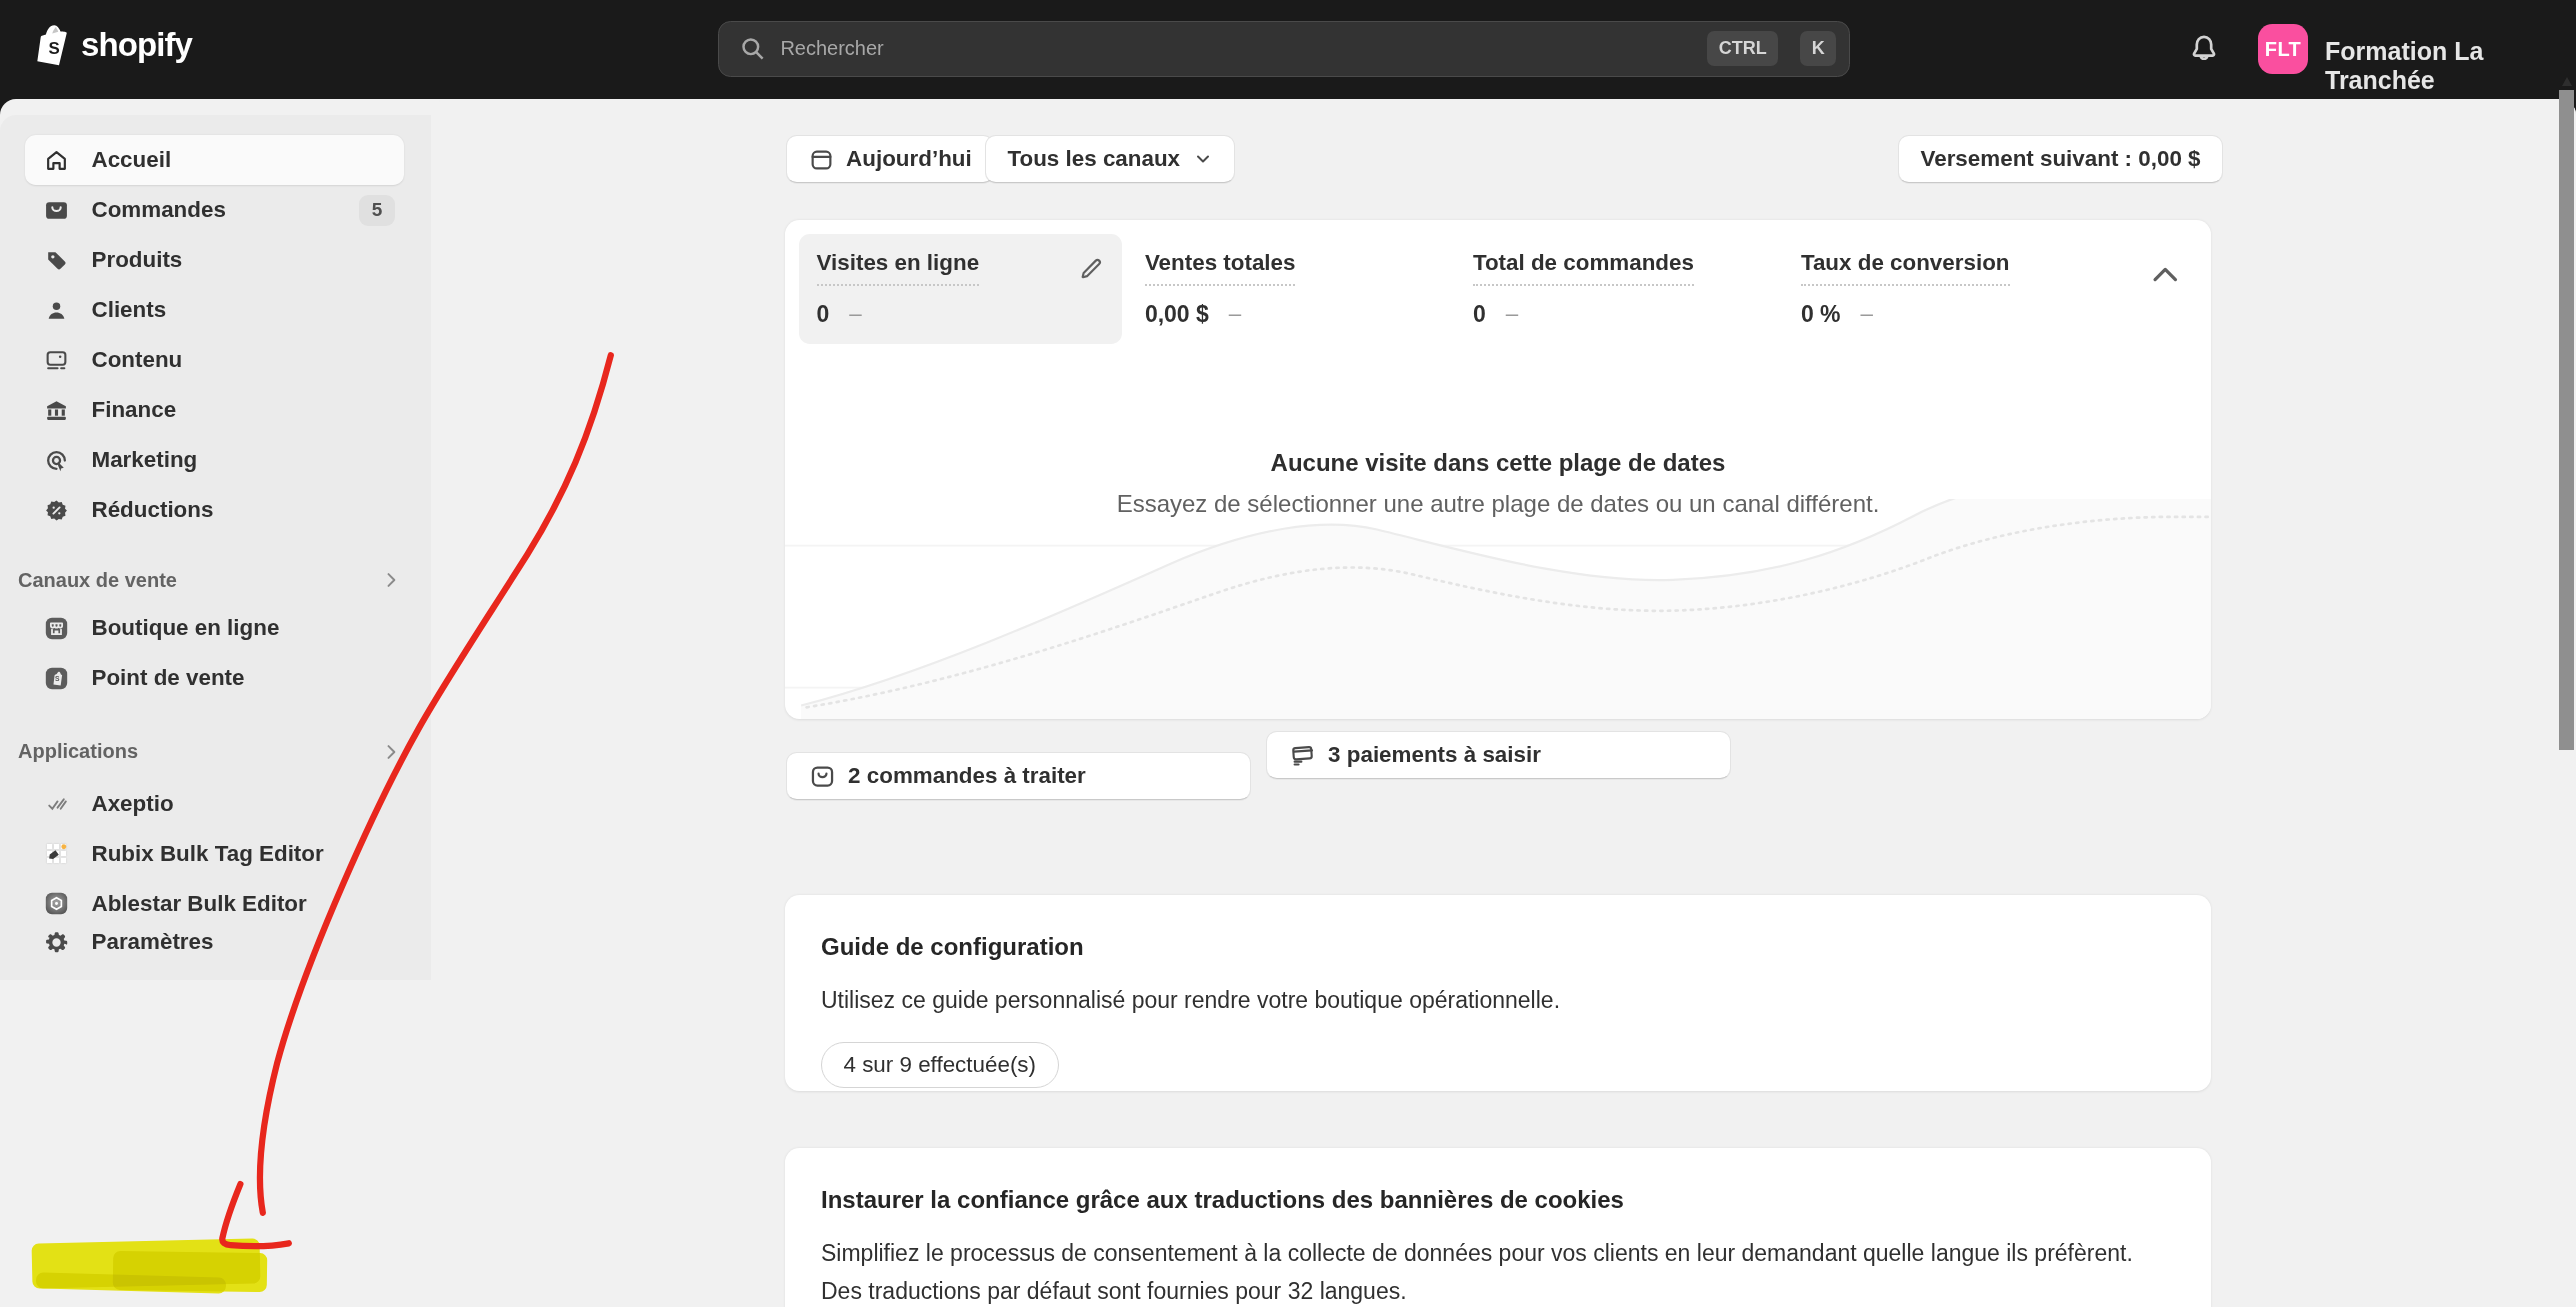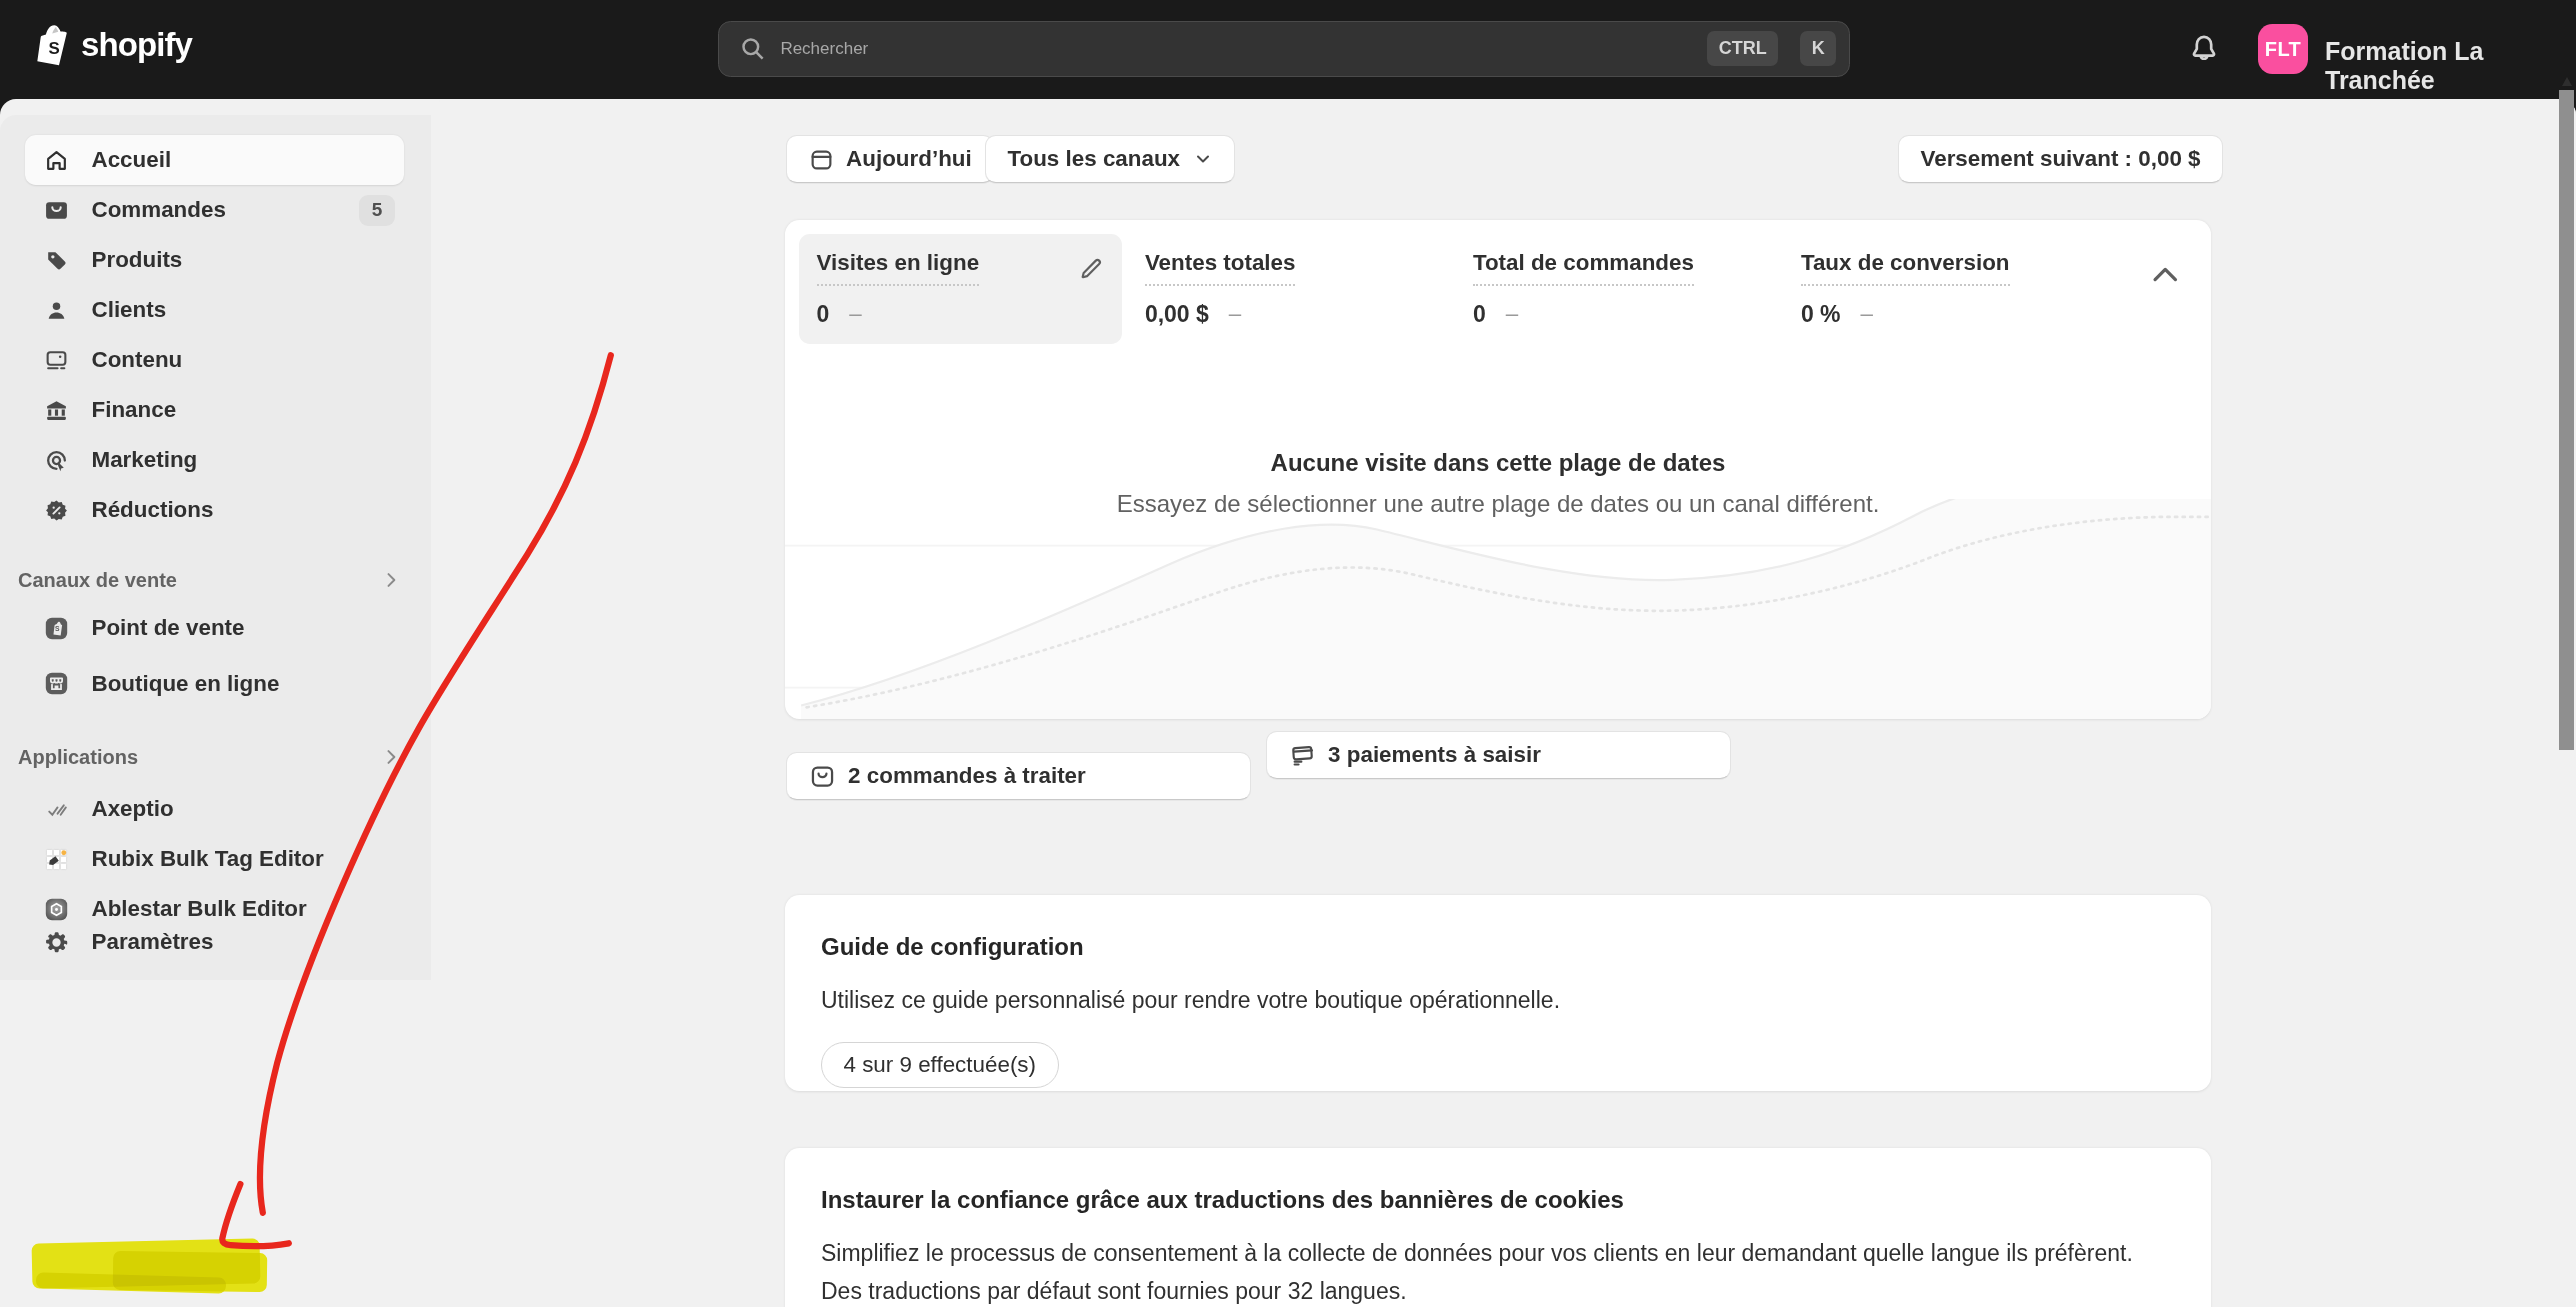--- a/index.html
+++ b/index.html
@@ -12,21 +12,21 @@
   }
   
   .topbar{position:absolute;left:0;top:0;width:2576px;height:99px;background:#1a1a1a;}
   .logo{position:absolute;left:34px;top:23px;display:flex;align-items:center;gap:9px;}
   .logo-word{color:#fff;font-size:33px;font-weight:700;letter-spacing:-0.9px;text-align:right;}
   .searchbox{
     position:absolute;left:718px;top:20.6px;width:1132px;height:56px;
     background:#333;border:0.9px solid #4a4a4a;border-radius:12.6px;
     display:flex;align-items:center;padding:0 12.6px 0 20px;box-sizing:border-box;gap:14.4px;
   }
-  .search-ph{color:#a8a8a8;font-size:17px;flex:1;}
+  .search-ph{color:#a8a8a8;font-size:20px;flex:1;}
   .kbd{background:#474747;color:#d6d6d6;font-size:18px;font-weight:600;border-radius:7.2px;
        padding:7.2px 11.7px;margin-left:7.2px;}
   .bell{position:absolute;left:2186px;top:30.5px;}
   .avatar{
     position:absolute;left:2258px;top:24px;width:50px;height:50px;border-radius:14.4px;
     background:#fa4f9f;color:#fff;font-size:20px;font-weight:700;
     display:flex;align-items:center;justify-content:center;letter-spacing:0.4px;
   }
   .storename{position:absolute;left:2325px;top:37px;color:#e6e6e6;font-size:25px;font-weight:700;}
 
@@ -243,40 +243,40 @@
 
       <div class="sec-head">
         <span>Canaux de vente</span>
         <span class="chev">
           <svg width="20" height="20" viewBox="0 0 24 24" fill="none" stroke="#8a8a8a" stroke-width="2.4" stroke-linecap="round" stroke-linejoin="round">
               <path d="M9 5l7 7-7 7"></path>
             </svg>
         </span>
       </div>
 
+      <div class="nav-row" style="margin-top:5.4px;">
+        <span class="nav-ic">
+          <svg width="27" height="27" viewBox="0 0 24 24">
+            <rect x="2.5" y="2.5" width="19" height="19" rx="5.5" fill="#5c5c5c"></rect>
+            <path d="M7 7.5h10M7 7.5v2a1.6 1.6 0 0 0 3.3 0v-2m0 0v2a1.7 1.7 0 0 0 3.4 0v-2m0 0v2a1.6 1.6 0 0 0 3.3 0v-2M8 13v4h8v-4" fill="none" stroke="#ebebeb" stroke-width="1.6" stroke-linecap="round"></path>
+            <rect x="10.3" y="13.8" width="3.4" height="3.2" fill="#ebebeb"></rect>
+          </svg>
+        </span>
+        <span>Boutique en ligne</span>
+      </div>
+
       <div class="nav-row">
         <span class="nav-ic">
           <svg width="27" height="27" viewBox="0 0 24 24" style="font-size:25px">
             <rect x="2.5" y="2.5" width="19" height="19" rx="5.5" fill="#5c5c5c"></rect>
             <path d="M14.8 6.2c-.3-.3-.8-.3-1.3 0-.6.4-1 1.1-1.3 1.9l-1.5.5c-.3.1-.3.2-.4.5l-1 8.3 6.4.9 1.3-9.4c-.3-.2-.7-.2-1-.2-.2-.8-.7-2-1.2-2.5z" fill="#ebebeb"></path>
             <text x="10.6" y="14.6" font-size="6" font-weight="bold" fill="#5c5c5c" font-family="Liberation Sans,sans-serif">S</text>
           </svg>
         </span>
         <span>Point de vente</span>
-      </div>
-
-      <div class="nav-row" style="margin-top:5.4px;">
-        <span class="nav-ic">
-          <svg width="27" height="27" viewBox="0 0 24 24">
-            <rect x="2.5" y="2.5" width="19" height="19" rx="5.5" fill="#5c5c5c"></rect>
-            <path d="M7 7.5h10M7 7.5v2a1.6 1.6 0 0 0 3.3 0v-2m0 0v2a1.7 1.7 0 0 0 3.4 0v-2m0 0v2a1.6 1.6 0 0 0 3.3 0v-2M8 13v4h8v-4" fill="none" stroke="#ebebeb" stroke-width="1.6" stroke-linecap="round"></path>
-            <rect x="10.3" y="13.8" width="3.4" height="3.2" fill="#ebebeb"></rect>
-          </svg>
-        </span>
-        <span>Boutique en ligne</span>
       </div>
 
       <div class="sec-head" style="margin-top:30.5px;">
         <span>Applications</span>
         <span class="chev">
           <svg width="20" height="20" viewBox="0 0 24 24" fill="none" stroke="#8a8a8a" stroke-width="2.4" stroke-linecap="round" stroke-linejoin="round">
               <path d="M9 5l7 7-7 7"></path>
             </svg>
         </span>
       </div>

